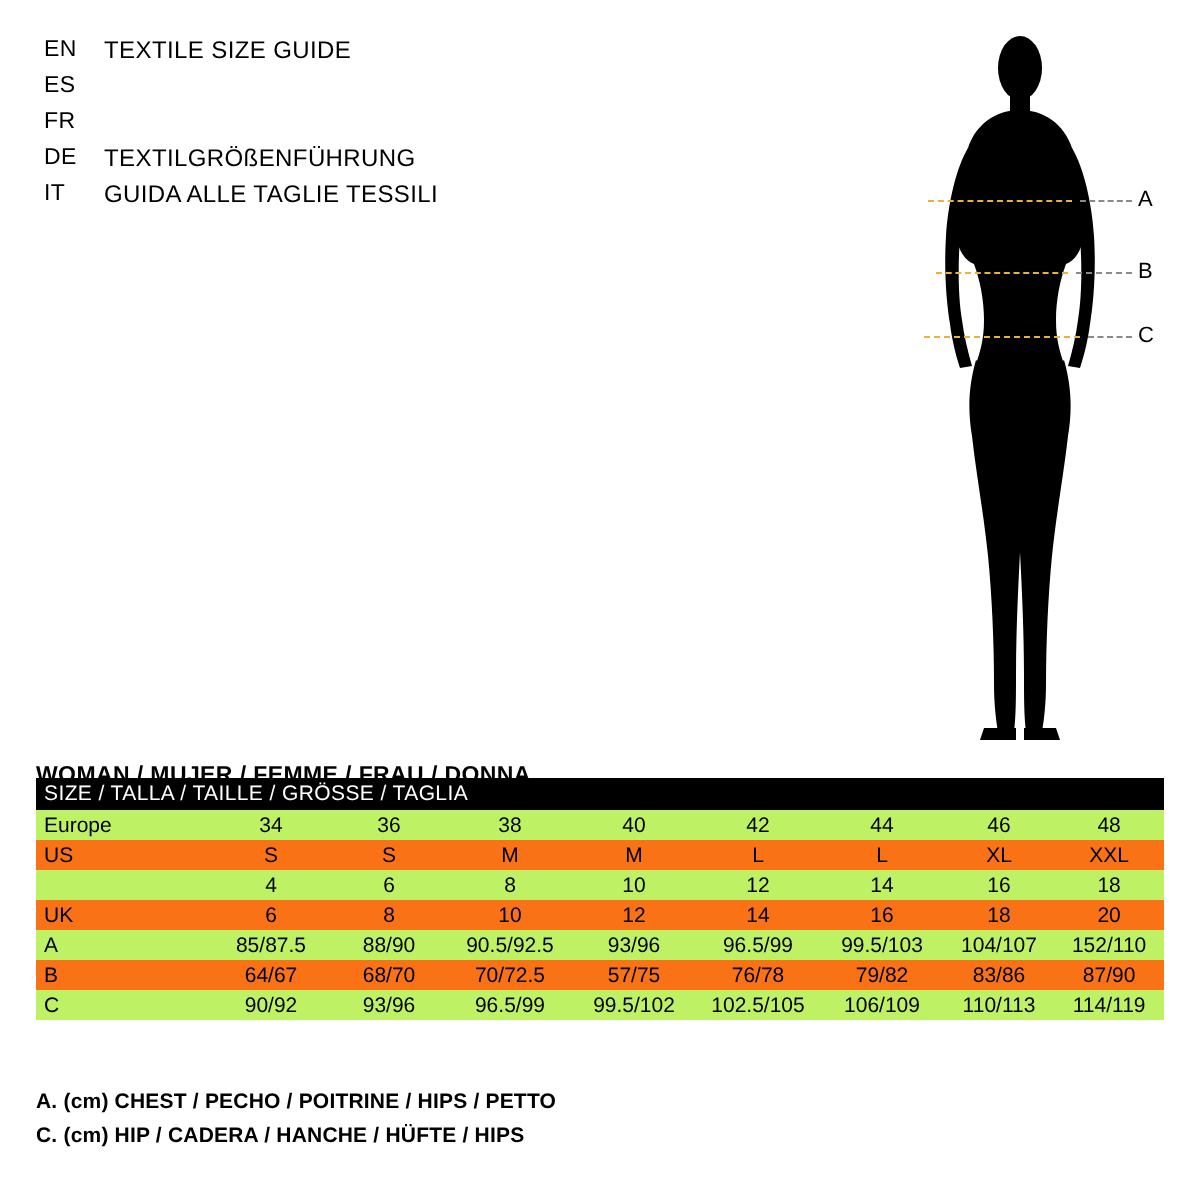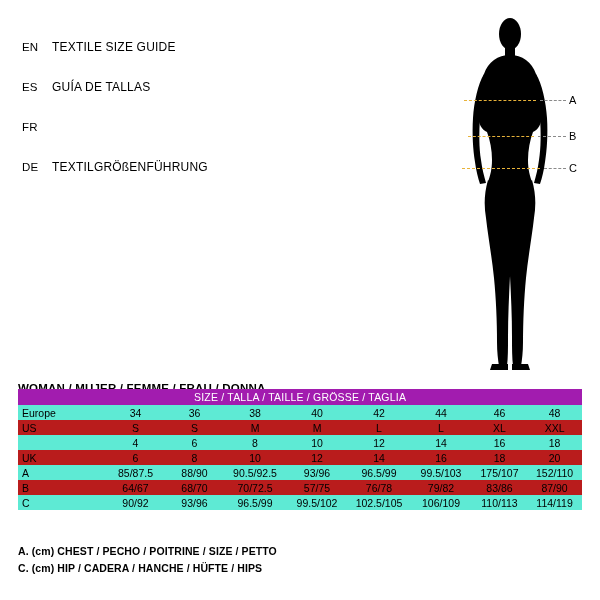--- a/index.html
+++ b/index.html
@@ -28,21 +28,20 @@
     top: 16px;
     width: 300px;
   }
   .legend-row {
     display: flex;
     align-items: flex-start;
     height: 18px;
     line-height: 18px;
     font-size: 11.5px;
     letter-spacing: 0.2px;
-    margin-top: 22px;
   }
   .legend-code {
     width: 30px;
     flex: 0 0 30px;
     font-size: 11.5px;
   }
   .legend-text {
     font-size: 12px;
     white-space: nowrap;
   }
@@ -94,33 +93,32 @@
     width: 564px;
     font-size: 10.5px;
     table-layout: fixed;
   }
   table.size-table td {
     height: 15px;
     padding: 0 4px;
     vertical-align: middle;
   }
   tr.header-row td {
-    background: #a21caf;
+    background: #000000;
     color: #ffffff;
     font-weight: normal;
     font-size: 10.5px;
     height: 16px;
     letter-spacing: 0.2px;
-    text-align: center;
   }
   tr.band td {
-    background: #5eead4;
+    background: #bef264;
   }
   tr.band-alt td {
-    background: #b91c1c;
+    background: #f97316;
   }
   td.rowlabel {
     text-align: left;
     width: 88px;
   }
   td.val {
     text-align: center;
   }
 
   
@@ -142,28 +140,31 @@
 
 <div class="page">
 
   <div class="legend">
     <div class="legend-row">
       <span class="legend-code">EN</span>
       <span class="legend-text">TEXTILE SIZE GUIDE</span>
     </div>
     <div class="legend-row">
       <span class="legend-code">ES</span>
-      <span class="legend-text">GUÍA DE TALLAS</span>
     </div>
     <div class="legend-row">
       <span class="legend-code">FR</span>
     </div>
     <div class="legend-row">
       <span class="legend-code">DE</span>
       <span class="legend-text">TEXTILGRÖßENFÜHRUNG</span>
+    </div>
+    <div class="legend-row">
+      <span class="legend-code">IT</span>
+      <span class="legend-text">GUIDA ALLE TAGLIE TESSILI</span>
     </div>
   </div>
 
   <div class="figure">
     <svg width="140" height="360" viewBox="0 0 140 360">
       <g fill="#000000">
 
         <ellipse cx="70" cy="24" rx="11" ry="16"></ellipse>
 
         <rect x="65" y="37" width="10" height="10"></rect>
@@ -303,21 +304,21 @@
         </tr>
 
         <tr class="band">
           <td class="rowlabel">A</td>
           <td class="val">85/87.5</td>
           <td class="val">88/90</td>
           <td class="val">90.5/92.5</td>
           <td class="val">93/96</td>
           <td class="val">96.5/99</td>
           <td class="val">99.5/103</td>
-          <td class="val">175/107</td>
+          <td class="val">104/107</td>
           <td class="val">152/110</td>
         </tr>
 
         <tr class="band-alt">
           <td class="rowlabel">B</td>
           <td class="val">64/67</td>
           <td class="val">68/70</td>
           <td class="val">70/72.5</td>
           <td class="val">57/75</td>
           <td class="val">76/78</td>
@@ -335,17 +336,17 @@
           <td class="val">102.5/105</td>
           <td class="val">106/109</td>
           <td class="val">110/113</td>
           <td class="val">114/119</td>
         </tr>
       </tbody>
     </table>
   </div>
 
   <div class="notes">
-    <div class="note">A. (cm) CHEST / PECHO / POITRINE / SIZE / PETTO</div>
+    <div class="note">A. (cm) CHEST / PECHO / POITRINE / HIPS / PETTO</div>
     <div class="note">C. (cm) HIP / CADERA / HANCHE / HÜFTE / HIPS</div>
   </div>
 
 </div>
 
 </body></html>

